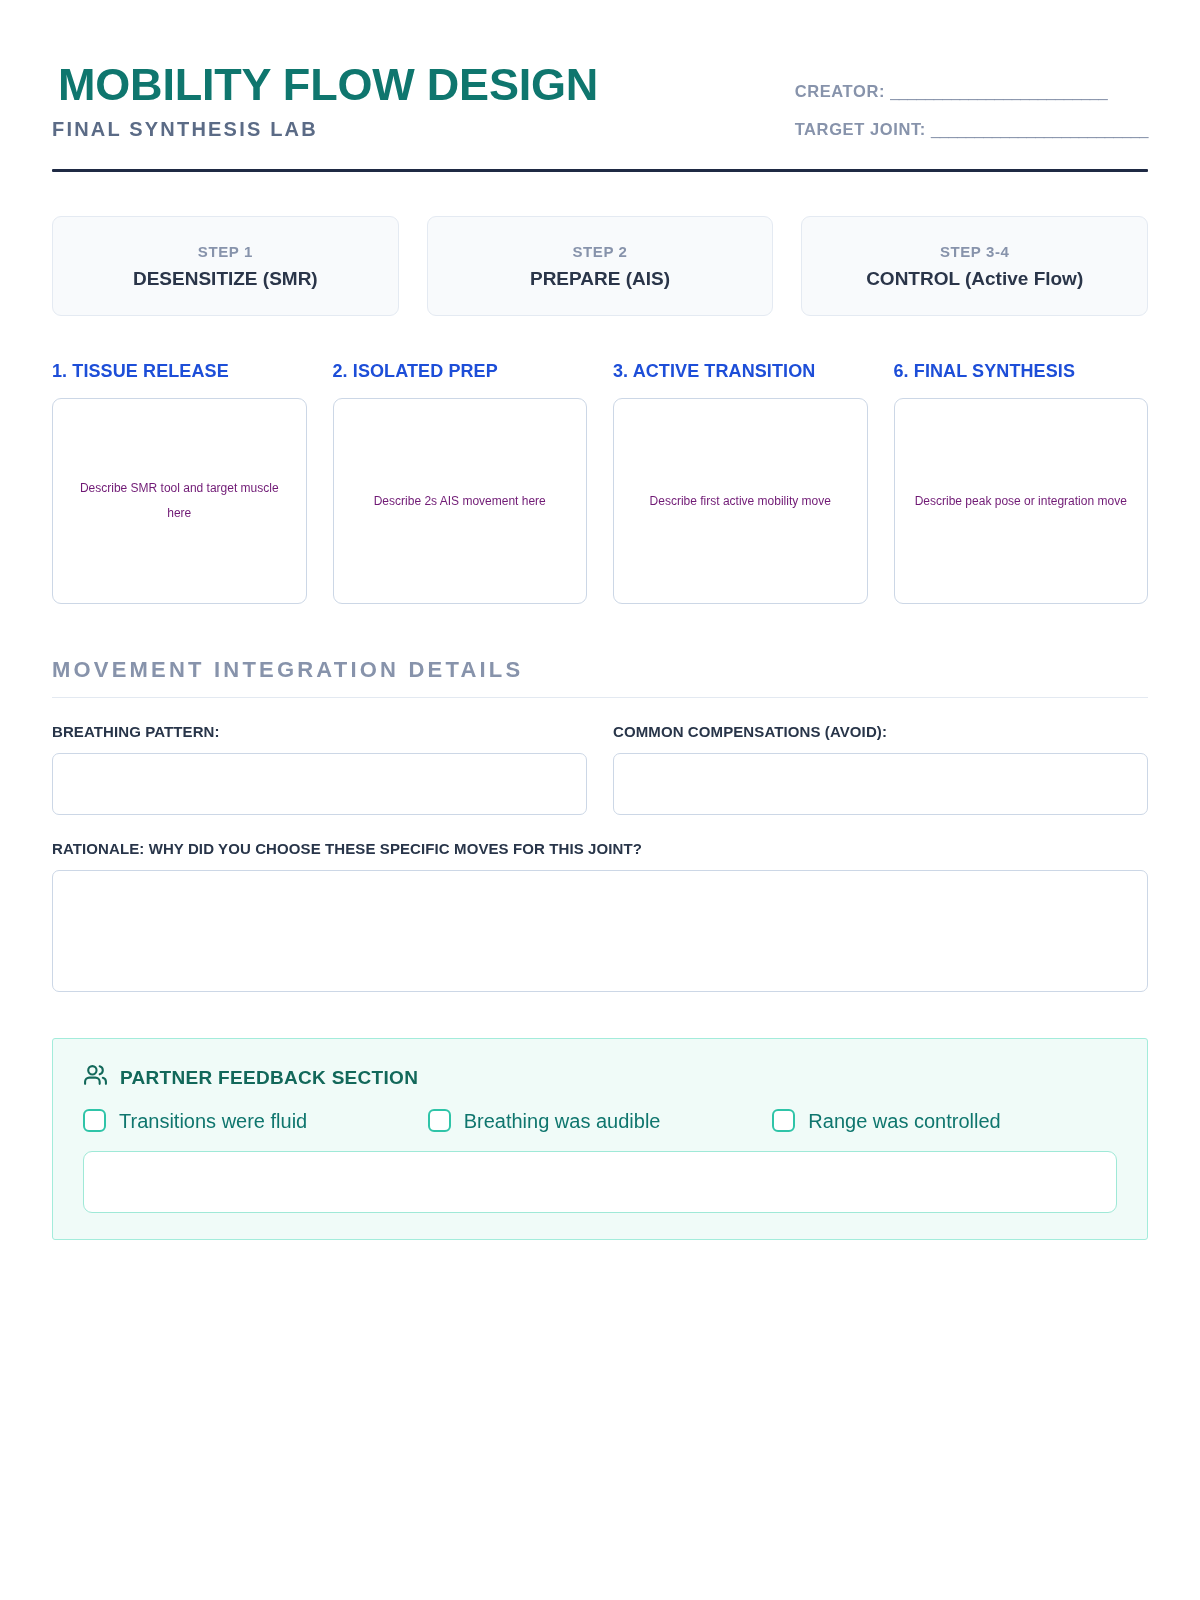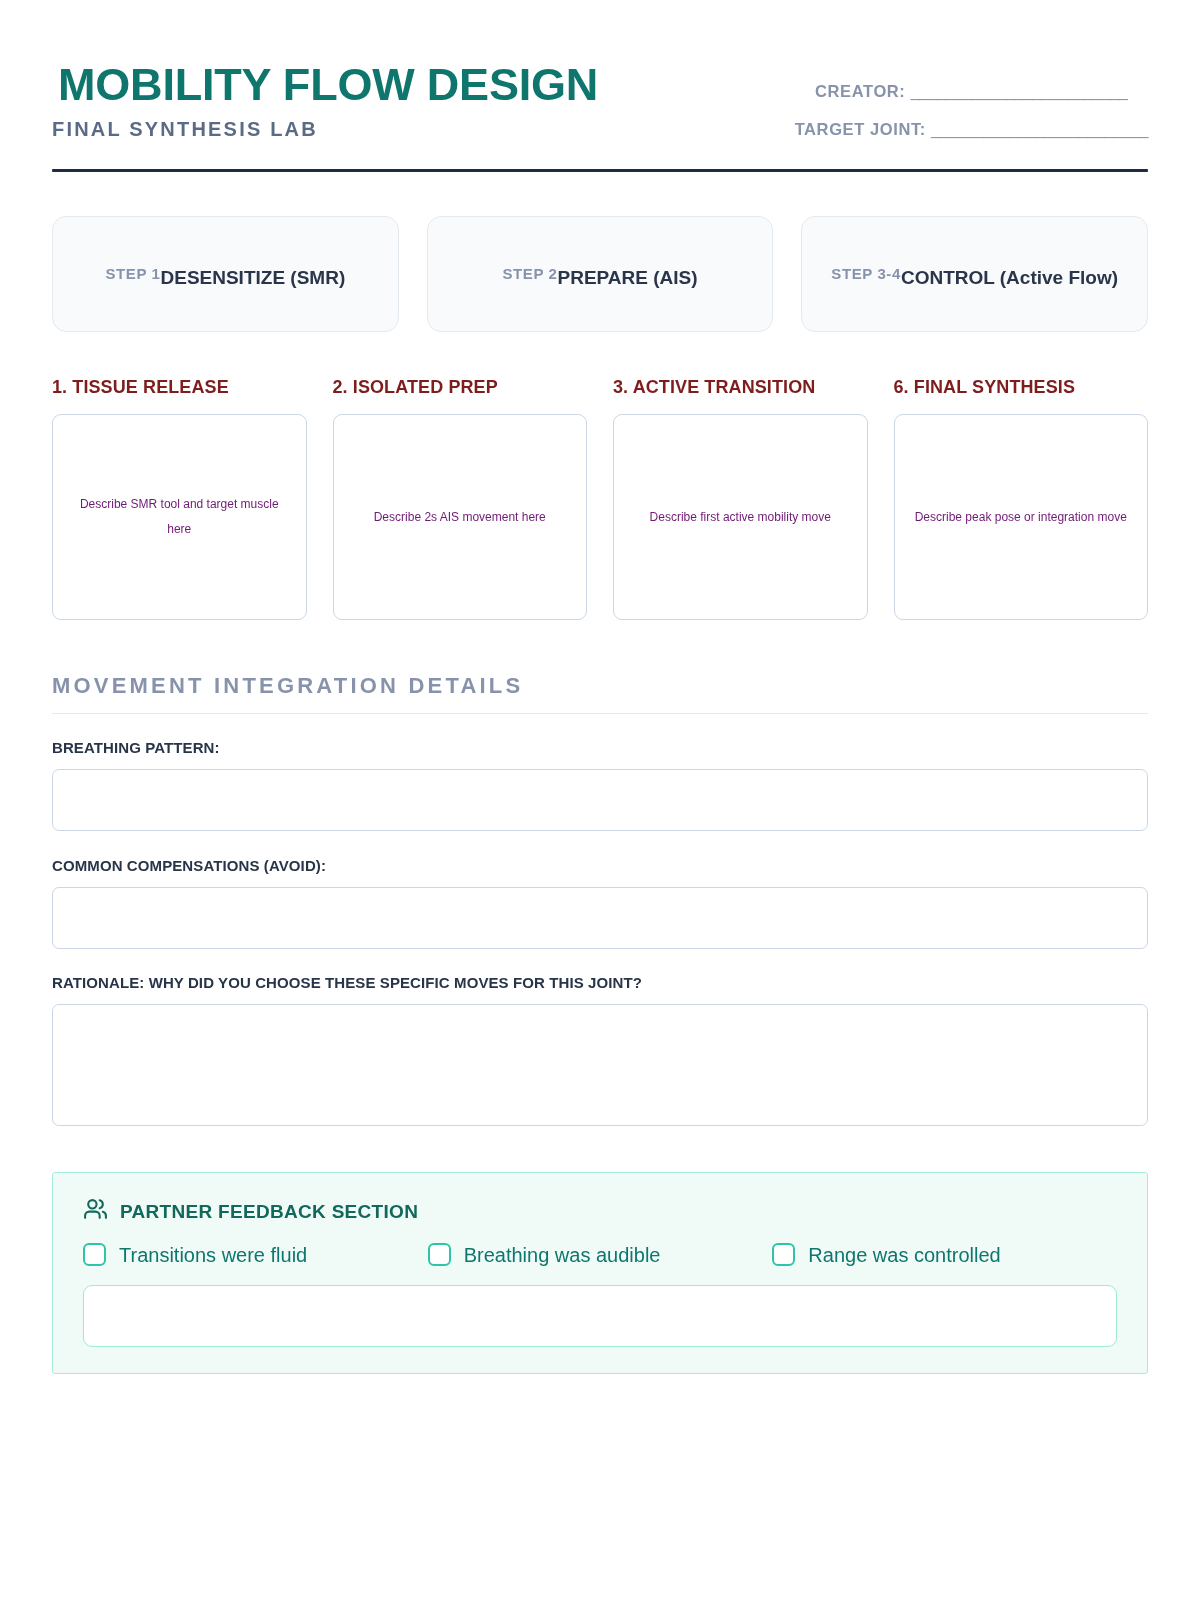--- a/index.html
+++ b/index.html
@@ -45,21 +45,21 @@
     font-size: 20px;
     line-height: 26px;
     font-weight: bold;
     letter-spacing: 2.2px;
     color: #5b6b86;
     margin: 6px 0 0 0;
     white-space: nowrap;
   }
   .header-right {
     padding-top: 30px;
-    text-align: center;
+    text-align: left;
   }
   .meta-row {
     font-size: 16.5px;
     line-height: 18px;
     font-weight: bold;
     letter-spacing: 0.6px;
     color: #8793ab;
     white-space: nowrap;
     margin-bottom: 20px;
   }
@@ -80,25 +80,25 @@
   
   .steps {
     display: flex;
     gap: 28px;
     margin-top: 44px;
   }
   .step-card {
     flex: 1 1 0;
     background: #f8fafc;
     border: 1px solid #e4eaf2;
-    border-radius: 14px;
-    height: 116px;
-    box-sizing: border-box;
-    display: flex;
-    flex-direction: row;
+    border-radius: 9px;
+    height: 100px;
+    box-sizing: border-box;
+    display: flex;
+    flex-direction: column;
     align-items: center;
     justify-content: center;
   }
   .step-kicker {
     font-size: 15px;
     line-height: 18px;
     font-weight: bold;
     letter-spacing: 0.6px;
     color: #8793ab;
   }
@@ -119,21 +119,21 @@
   .col { display: flex; flex-direction: column; }
   .col-1 { flex: 2.48 1 0; }
   .col-2 { flex: 2.48 1 0; }
   .col-3 { flex: 2.48 1 0; }
   .col-4 { flex: 2.48 1 0; }
   .col-heading {
     font-size: 18px;
     line-height: 20px;
     font-weight: bold;
     letter-spacing: 0.1px;
-    color: #7f1d1d;
+    color: #1d4ed8;
     white-space: nowrap;
     margin-bottom: 17px;
   }
   .col-box {
     height: 206px;
     box-sizing: border-box;
     background: #ffffff;
     border: 1px solid #ccd7e6;
     border-radius: 9px;
     display: flex;
@@ -161,21 +161,20 @@
     margin-top: 14px;
     height: 1px;
     background: #e3e9f1;
   }
 
   
   .detail-row {
     display: flex;
     gap: 26px;
     margin-top: 25px;
-    flex-direction: column;
   }
   .detail-field { flex: 1 1 0; }
   .field-label {
     font-size: 15px;
     line-height: 18px;
     font-weight: bold;
     letter-spacing: 0.1px;
     color: #283549;
     margin-bottom: 12px;
   }

